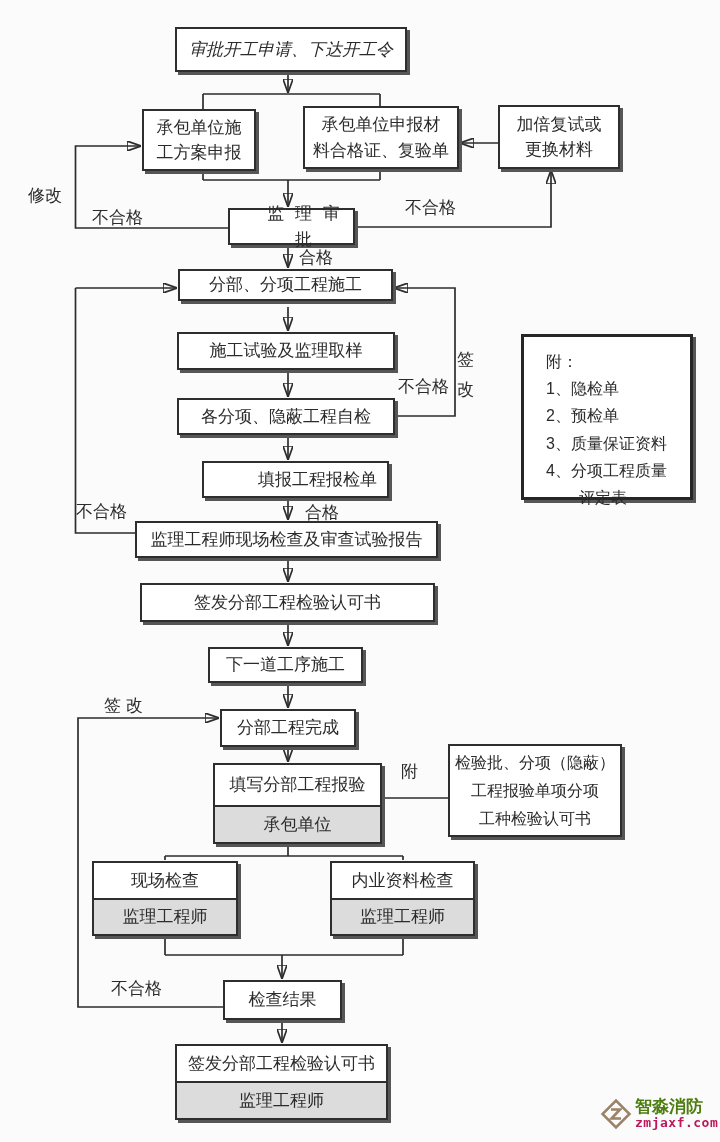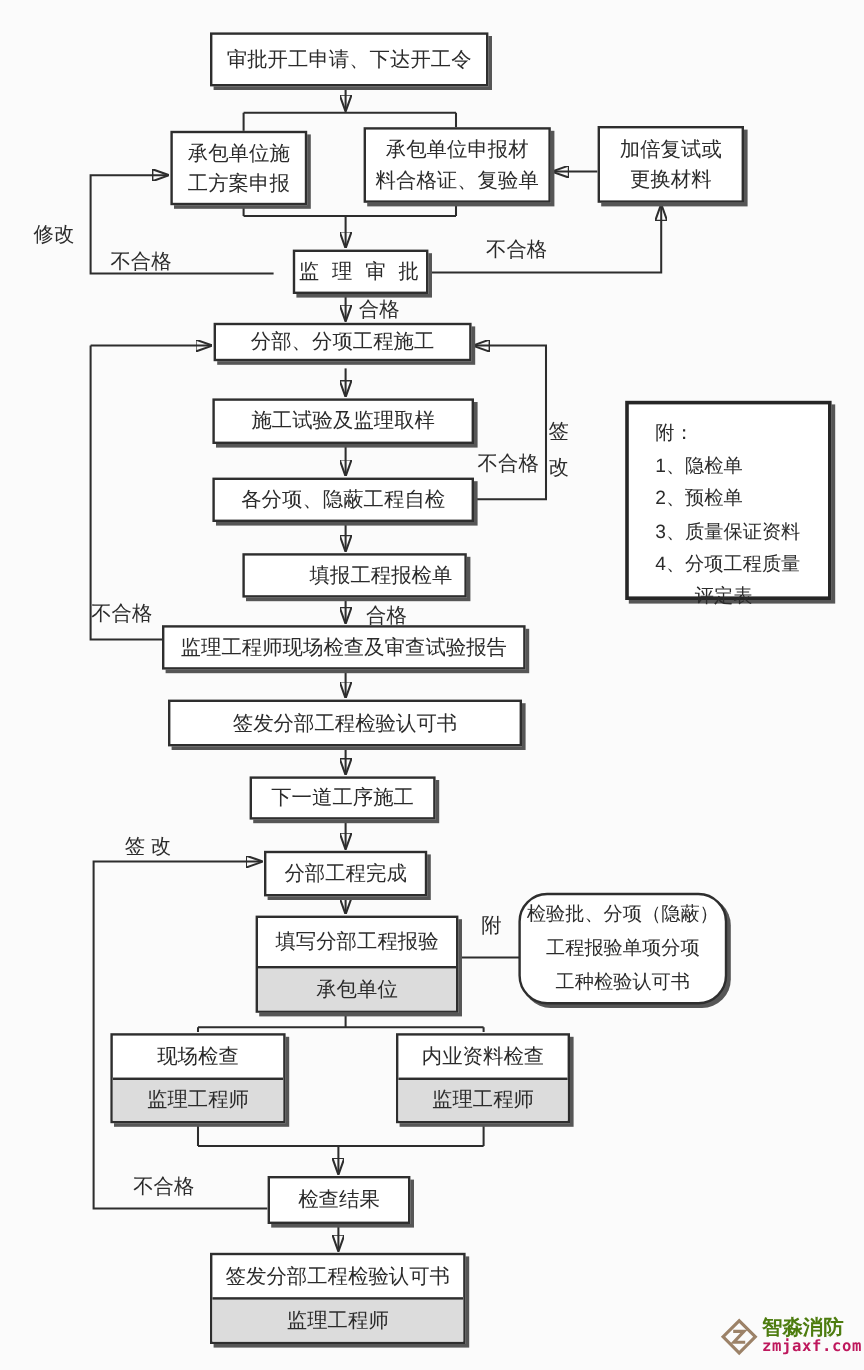--- a/index.html
+++ b/index.html
@@ -92,40 +92,40 @@
     <path d="M382,798 H448"></path>
 
     <path d="M288,844 V856 M165,856 H403 M165,856 V860 M403,856 V860"></path>
     <path d="M165,936 V955 M403,936 V955 M165,955 H403"></path>
     <path d="M282,955 V978" marker-end="url(#ah)"></path>
     <path d="M282,1020 V1042" marker-end="url(#ah)"></path>
 
     <path d="M223,1007 H78 V718 H218" marker-end="url(#ah)"></path>
   </svg>
 
-  <div class="node" style="left:175px; top:27px; width:232px; height:45px;">
+  <div class="node" style="left:175px; top:27px; width:232px; height:45px;font-style:italic;">
     <div>审批开工申请、下达开工令</div>
   </div>
 
   <div class="node" style="left:142px; top:109px; width:114px; height:62px;">
     <div>承包单位施</div>
     <div>工方案申报</div>
   </div>
 
   <div class="node" style="left:303px; top:106px; width:156px; height:63px;">
     <div>承包单位申报材</div>
     <div>料合格证、复验单</div>
   </div>
 
   <div class="node" style="left:498px; top:105px; width:122px; height:64px;">
     <div>加倍复试或</div>
     <div>更换材料</div>
   </div>
 
-  <div class="node" style="left:244px; top:208px; width:113px; height:37px; letter-spacing:3px;">
+  <div class="node" style="left:228px; top:208px; width:127px; height:37px; letter-spacing:3px;padding-left:27px;">
     <div>监 理 审 批</div>
   </div>
 
   <div class="node" style="left:178px; top:269px; width:215px; height:32px;">
     <div>分部、分项工程施工</div>
   </div>
 
   <div class="node" style="left:177px; top:332px; width:218px; height:38px;">
     <div>施工试验及监理取样</div>
   </div>
@@ -156,21 +156,21 @@
 
   <div class="stack" style="left:213px; top:763px; width:169px; height:81px;">
     <div class="cell" style="flex:43;">
       <span>填写分部工程报验</span>
     </div>
     <div class="cell gray" style="flex:38;">
       <span>承包单位</span>
     </div>
   </div>
 
-  <div class="note-box" style="left:432px; top:744px; width:174px; height:93px;border-radius:24px;">
+  <div class="note-box" style="left:448px; top:744px; width:174px; height:93px;">
     <div>检验批、分项（隐蔽）</div>
     <div>工程报验单项分项</div>
     <div>工种检验认可书</div>
   </div>
 
   <div class="stack" style="left:92px; top:861px; width:146px; height:75px;">
     <div class="cell">
       <span>现场检查</span>
     </div>
     <div class="cell gray">

